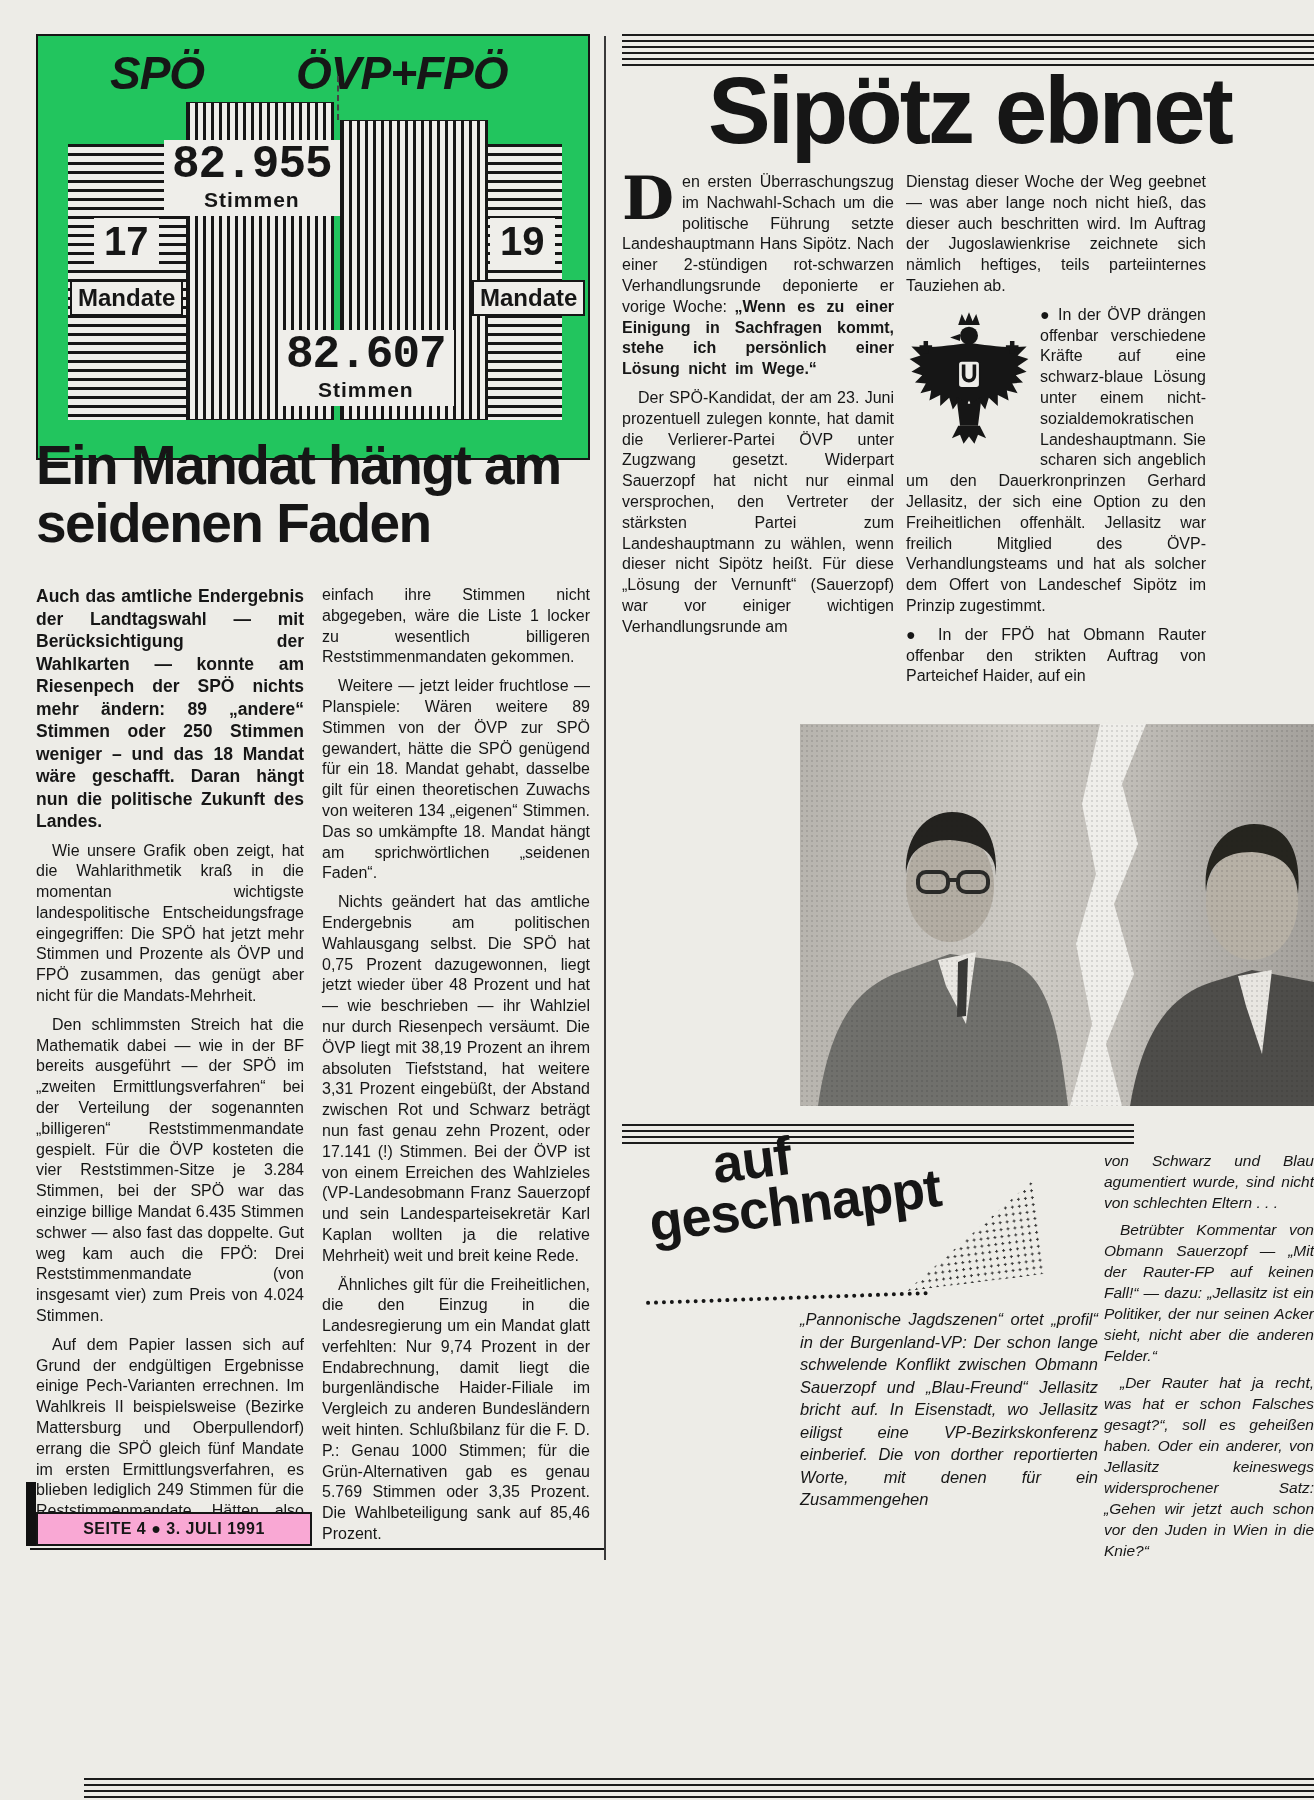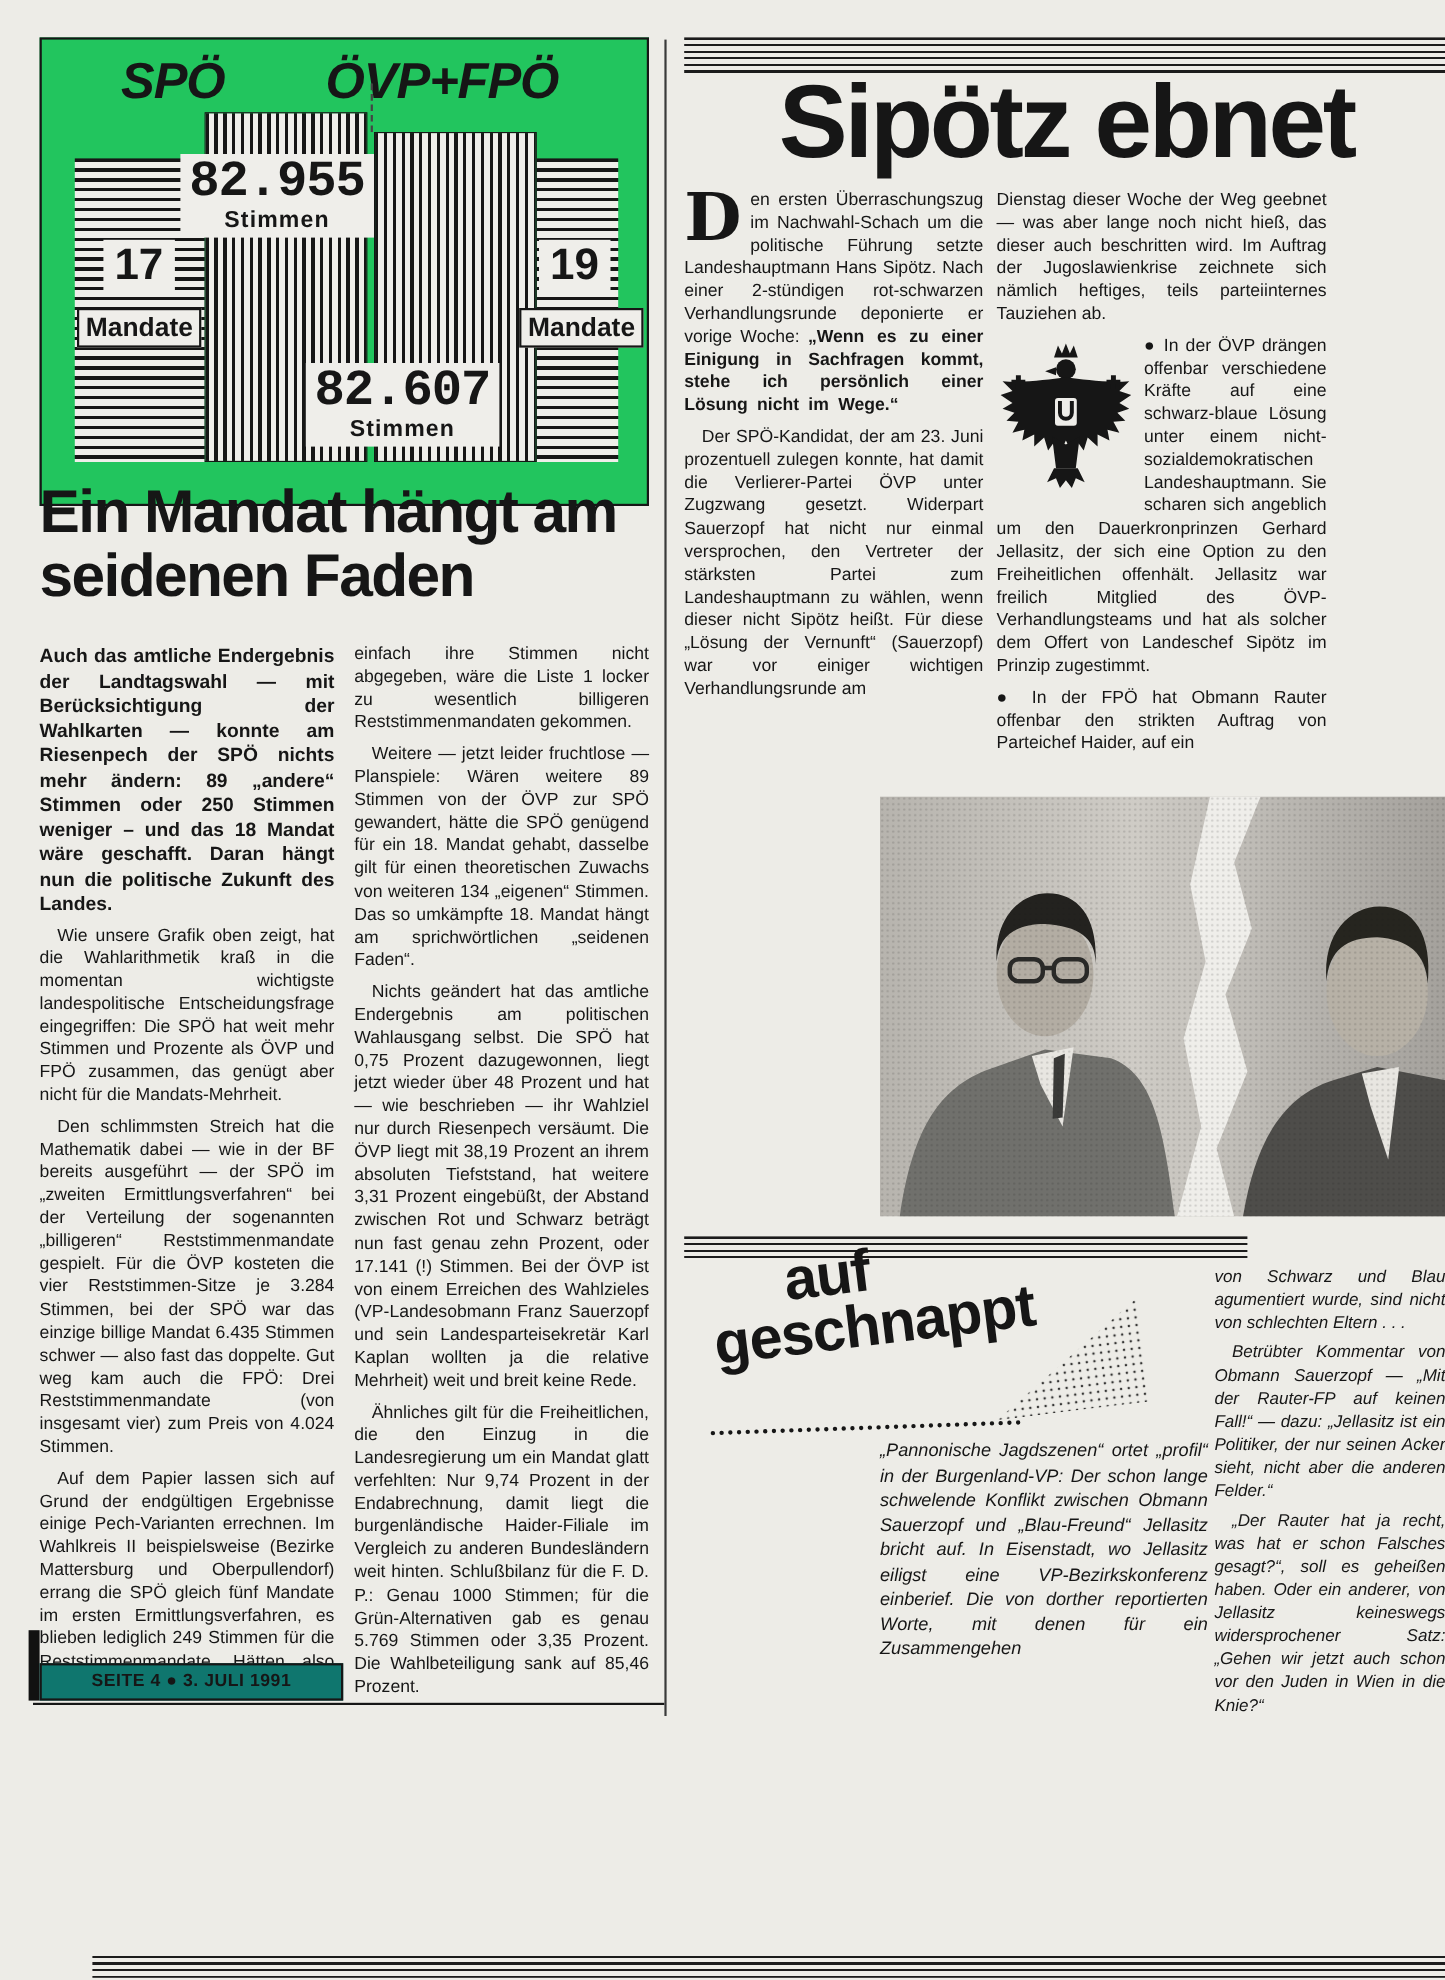--- a/index.html
+++ b/index.html
@@ -46,21 +46,21 @@
   #headline-left { left:36px; top:436px; width:548px; font-size:55px; font-weight:800; line-height:1.06; letter-spacing:-1.5px; }
   .bodycol { position:absolute; font-size:16px; line-height:20.8px; text-align:justify; }
   #lcol1 { left:36px;  top:585px; width:268px; }
   #lcol2 { left:322px; top:585px; width:268px; }
   .lead  { font-size:17.5px; line-height:22.5px; font-weight:700; margin-bottom:9px; }
   .bodycol p { margin-bottom:8px; }
   .ind { text-indent:16px; }
 
   
   #edge-mark { left:26px; top:1482px; width:10px; height:64px; background:#111; }
-  #footer-box { left:36px; top:1512px; width:276px; height:34px; border:2px solid #161616; font-size:16px; font-weight:600; letter-spacing:.5px; display:flex; align-items:center; justify-content:center; background:#0f766e; }
+  #footer-box { left:36px; top:1512px; width:276px; height:34px; border:2px solid #161616; font-size:16px; font-weight:600; letter-spacing:.5px; display:flex; align-items:center; justify-content:center; background:#f9a8d4; }
   #footer-rule { left:30px; top:1548px; width:574px; height:2px; background:#161616; }
 
   
   #vdivider { left:604px; top:36px; width:2px; height:1524px; background:#3a3a3a; }
 
   
   #stripes-top { left:622px; top:34px; width:692px; height:34px; }
   #headline-right { left:708px; top:64px; font-size:94px; font-weight:800; letter-spacing:-3px; white-space:nowrap; line-height:1; }
   #rcol1 { left:622px; top:172px; width:272px; }
   #rcol2 { left:906px; top:172px; width:300px; }
@@ -115,21 +115,21 @@
     <div id="m17" class="mand-num">17</div>
     <div id="m17c" class="mand-cap">Mandate</div>
     <div id="m19" class="mand-num">19</div>
     <div id="m19c" class="mand-cap">Mandate</div>
   </div>
 
   <h1 id="headline-left" class="abs">Ein Mandat hängt am seidenen Faden</h1>
 
   <div id="lcol1" class="bodycol">
     <p class="lead">Auch das amtliche Endergebnis der Landtagswahl — mit Berücksichtigung der Wahlkarten — konnte am Riesenpech der SPÖ nichts mehr ändern: 89 „andere“ Stimmen oder 250 Stimmen weniger – und das 18 Mandat wäre geschafft. Daran hängt nun die politische Zukunft des Landes.</p>
-    <p class="ind">Wie unsere Grafik oben zeigt, hat die Wahlarithmetik kraß in die momentan wichtigste landespolitische Entscheidungsfrage eingegriffen: Die SPÖ hat weit mehr Stimmen und Prozente als ÖVP und FPÖ zusammen, das genügt aber nicht für die Mandats-Mehrheit.</p>
+    <p class="ind">Wie unsere Grafik oben zeigt, hat die Wahlarithmetik kraß in die momentan wichtigste landespolitische Entscheidungsfrage eingegriffen: Die SPÖ hat jetzt mehr Stimmen und Prozente als ÖVP und FPÖ zusammen, das genügt aber nicht für die Mandats-Mehrheit.</p>
     <p class="ind">Den schlimmsten Streich hat die Mathematik dabei — wie in der BF bereits ausgeführt — der SPÖ im „zweiten Ermittlungsverfahren“ bei der Verteilung der sogenannten „billigeren“ Reststimmenmandate gespielt. Für die ÖVP kosteten die vier Reststimmen-Sitze je 3.284 Stimmen, bei der SPÖ war das einzige billige Mandat 6.435 Stimmen schwer — also fast das doppelte. Gut weg kam auch die FPÖ: Drei Reststimmenmandate (von insgesamt vier) zum Preis von 4.024 Stimmen.</p>
     <p class="ind">Auf dem Papier lassen sich auf Grund der endgültigen Ergebnisse einige Pech-Varianten errechnen. Im Wahlkreis II beispielsweise (Bezirke Mattersburg und Oberpullendorf) errang die SPÖ gleich fünf Mandate im ersten Ermittlungsverfahren, es blieben lediglich 249 Stimmen für die Reststimmenmandate. Hätten also 250 SPÖ-Wähler</p>
   </div>
 
   <div id="lcol2" class="bodycol">
     <p>einfach ihre Stimmen nicht abgegeben, wäre die Liste 1 locker zu wesentlich billigeren Reststimmenmandaten gekommen.</p>
     <p class="ind">Weitere — jetzt leider fruchtlose — Planspiele: Wären weitere 89 Stimmen von der ÖVP zur SPÖ gewandert, hätte die SPÖ genügend für ein 18. Mandat gehabt, dasselbe gilt für einen theoretischen Zuwachs von weiteren 134 „eigenen“ Stimmen. Das so umkämpfte 18. Mandat hängt am sprichwörtlichen „seidenen Faden“.</p>
     <p class="ind">Nichts geändert hat das amtliche Endergebnis am politischen Wahlausgang selbst. Die SPÖ hat 0,75 Prozent dazugewonnen, liegt jetzt wieder über 48 Prozent und hat — wie beschrieben — ihr Wahlziel nur durch Riesenpech versäumt. Die ÖVP liegt mit 38,19 Prozent an ihrem absoluten Tiefststand, hat weitere 3,31 Prozent eingebüßt, der Abstand zwischen Rot und Schwarz beträgt nun fast genau zehn Prozent, oder 17.141 (!) Stimmen. Bei der ÖVP ist von einem Erreichen des Wahlzieles (VP-Landesobmann Franz Sauerzopf und sein Landesparteisekretär Karl Kaplan wollten ja die relative Mehrheit) weit und breit keine Rede.</p>
     <p class="ind">Ähnliches gilt für die Freiheitlichen, die den Einzug in die Landesregierung um ein Mandat glatt verfehlten: Nur 9,74 Prozent in der Endabrechnung, damit liegt die burgenländische Haider-Filiale im Vergleich zu anderen Bundesländern weit hinten. Schlußbilanz für die F. D. P.: Genau 1000 Stimmen; für die Grün-Alternativen gab es genau 5.769 Stimmen oder 3,35 Prozent. Die Wahlbeteiligung sank auf 85,46 Prozent.</p>
   </div>

